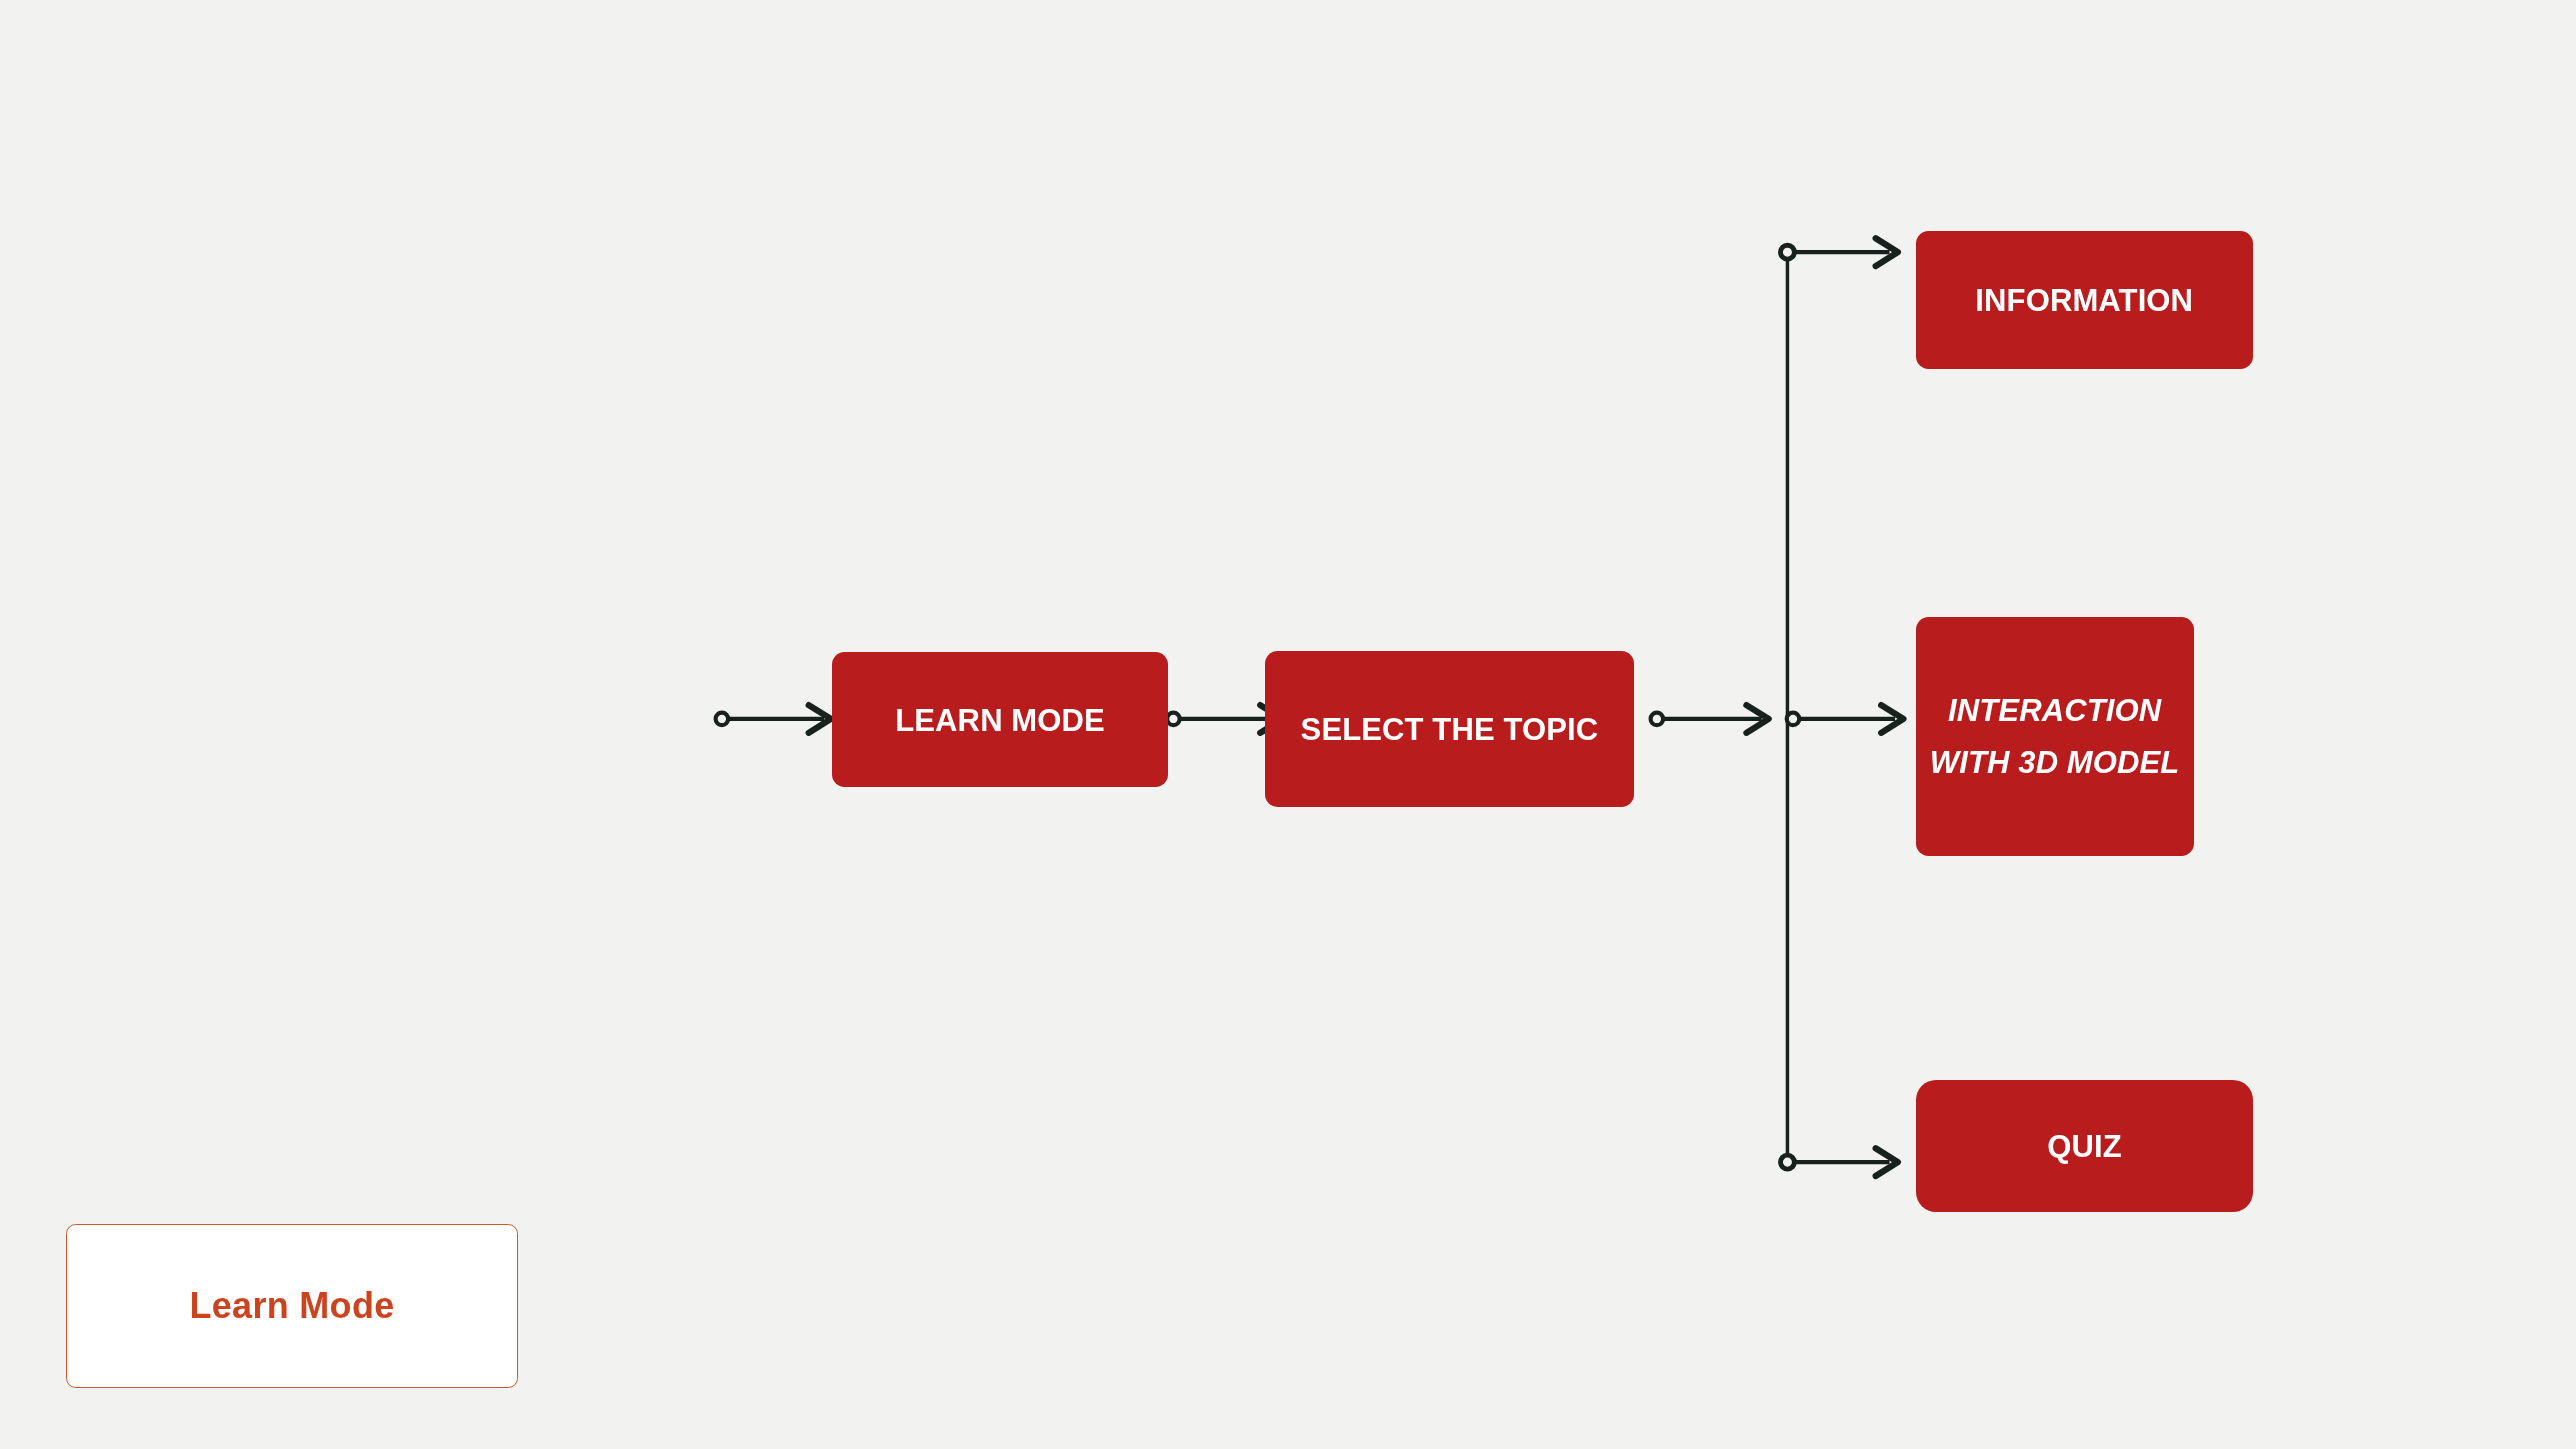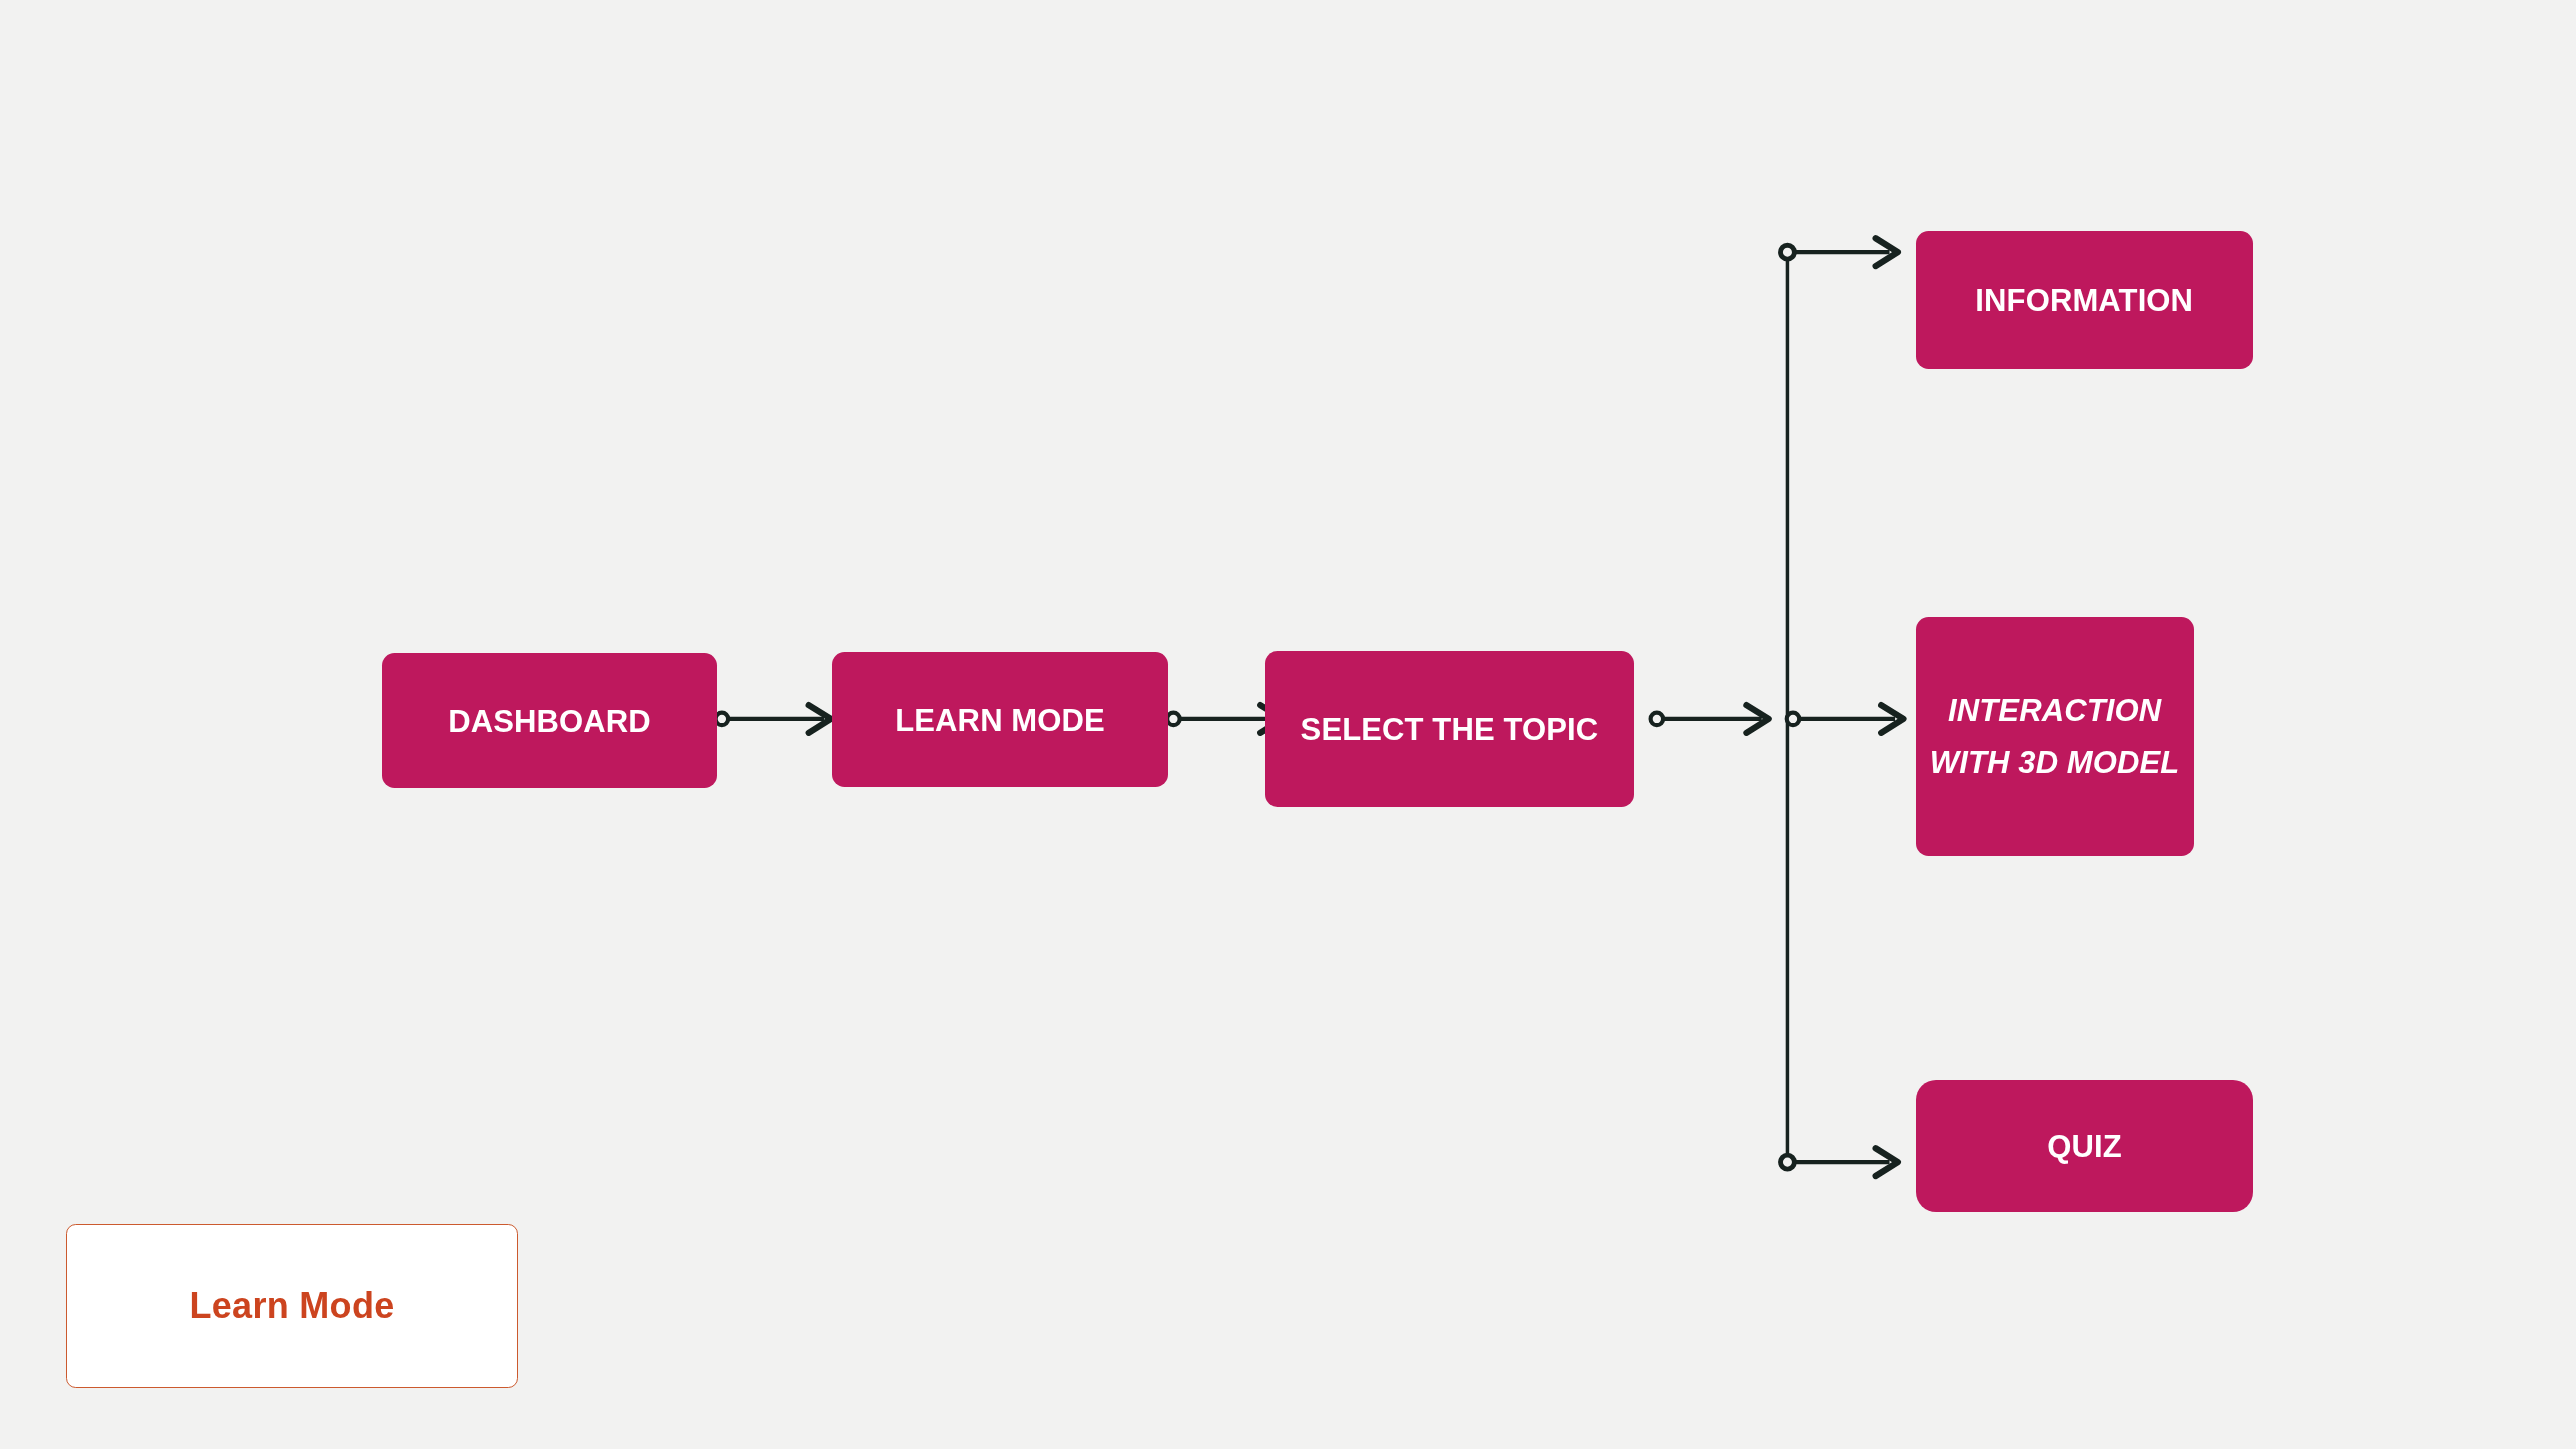--- a/index.html
+++ b/index.html
@@ -26,21 +26,21 @@
     left: 0;
     top: 0;
     width: 2576px;
     height: 1449px;
     pointer-events: none;
   }
   
   .node {
     position: absolute;
     box-sizing: border-box;
-    background: #be185d;
+    background: #b91c1c;
     border-radius: 12.5px;
     display: flex;
     align-items: center;
     justify-content: center;
     text-align: center;
   }
   .node-label {
     color: #ffffff;
     font-family: "Liberation Sans", sans-serif;
     font-weight: bold;
@@ -127,23 +127,20 @@
       <polyline points="2708,1015 2740,1035 2708,1055" fill="none" stroke="#17221f" stroke-width="9" stroke-linecap="round" stroke-linejoin="round"></polyline>
     </g>
 
     <g>
       <line x1="2580" y1="1673" x2="2720" y2="1673" stroke="#17221f" stroke-width="6"></line>
       <circle cx="2573" cy="1673" r="10" fill="#f2f2f1" stroke="#17221f" stroke-width="7"></circle>
       <polyline points="2700,1653 2732,1673 2700,1693" fill="none" stroke="#17221f" stroke-width="9" stroke-linecap="round" stroke-linejoin="round"></polyline>
     </g>
   </svg>
 
-  <div class="node" id="node-dashboard">
-    <span class="node-label">DASHBOARD</span>
-  </div>
 
   <div class="node" id="node-learnmode">
     <span class="node-label">LEARN MODE</span>
   </div>
 
   <div class="node" id="node-selecttopic">
     <span class="node-label">SELECT THE TOPIC</span>
   </div>
 
   <div class="node" id="node-information">

